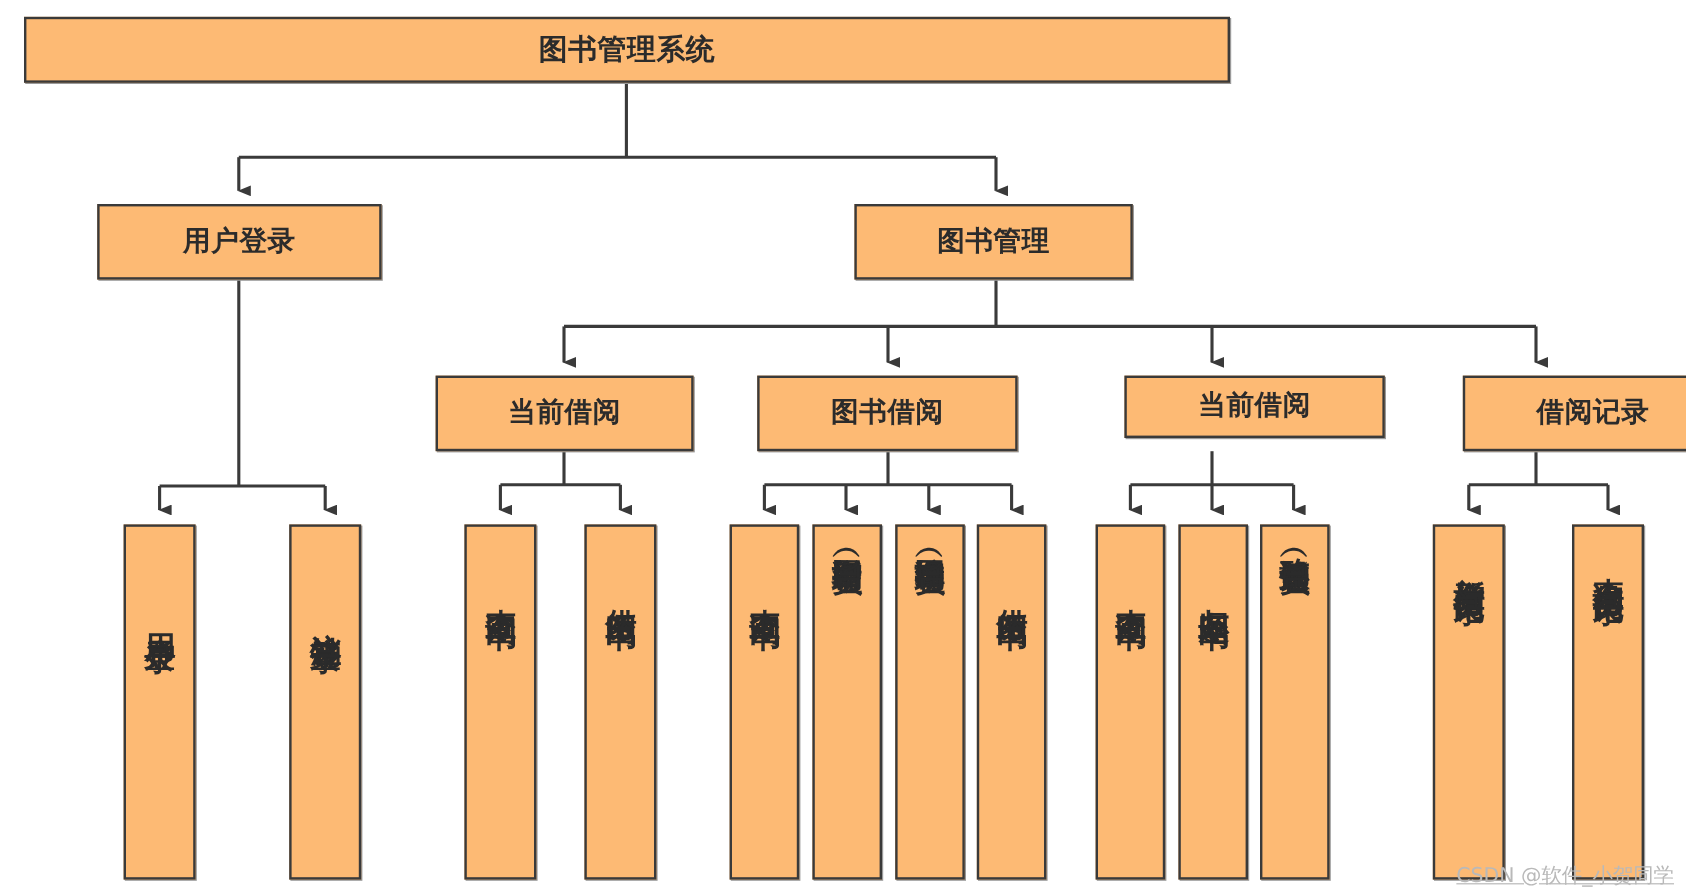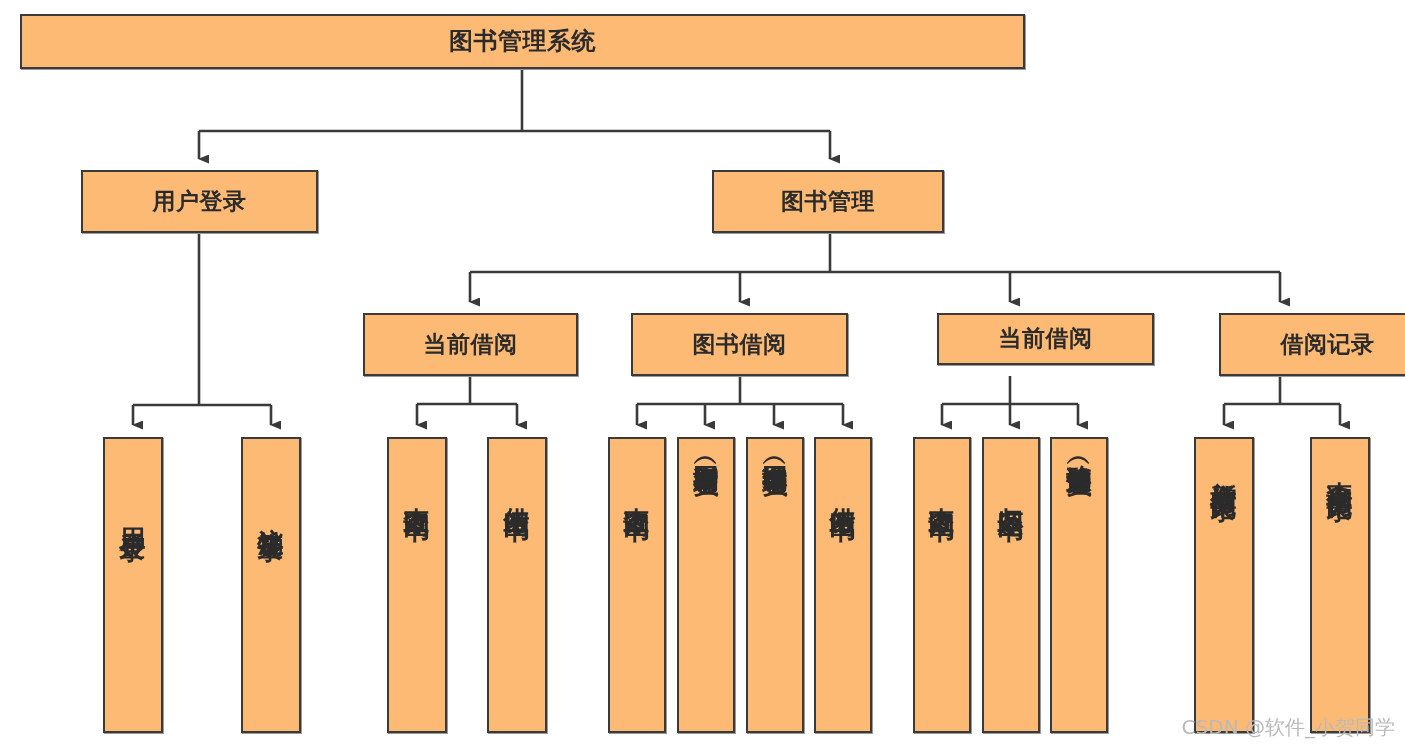--- a/index.html
+++ b/index.html
@@ -67,24 +67,25 @@
     line-height: 1;
   }
   .node.vert.tight .node-label {
     font-size: 25px;
     letter-spacing: 1px;
   }
   .watermark {
     position: absolute;
     right: 10px;
     bottom: 6px;
-    font-size: 20px;
+    font-size: 17px;
     color: #b9b9b9;
     white-space: nowrap;
     user-select: none;
+    text-decoration: underline;
   }
 </style>
 </head>
 <body>
 
 <div id="diagram-root">
 
   <svg id="connectors" viewBox="0 0 1405 747">
     <defs>
       <marker id="arrowhead" markerWidth="9" markerHeight="11" refX="4.5" refY="10" orient="auto" markerUnits="userSpaceOnUse">

